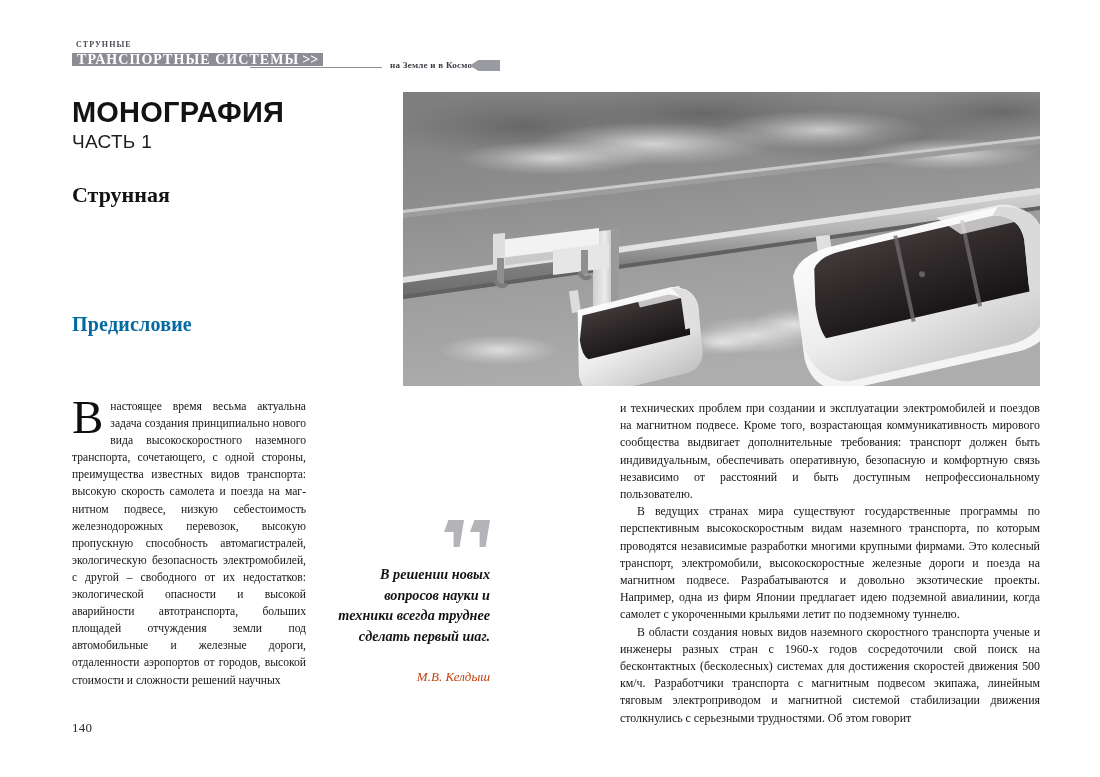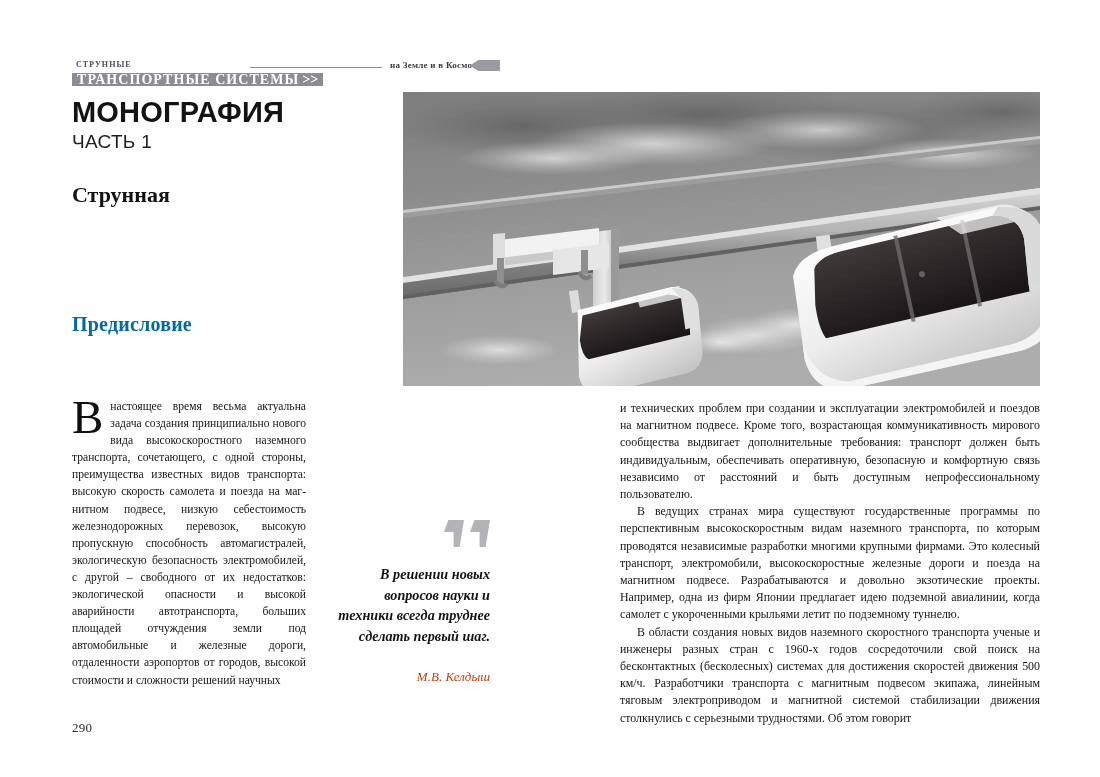--- a/index.html
+++ b/index.html
@@ -37,21 +37,20 @@
     top: 40px;
     height: 34px;
   }
   .runhead-left  { left: 72px;  width: 420px; }
 
   .runhead-brand {
     position: absolute;
     left: 0;
     top: 0;
     width: 175px;
-    margin-top: 20px;
   }
   .brand-top {
     font-family: "Liberation Serif", serif;
     font-size: 8px;
     font-weight: 700;
     letter-spacing: 1.05px;
     color: #4a4a52;
     line-height: 10px;
     padding-left: 4px;
   }
@@ -282,21 +281,21 @@
         <span>Струнная</span><br>
       </div>
     </div>
 
     <div class="section-head">Предисловие</div>
 
     <div class="col-left">
       <p><span class="dropcap">В</span><span>настоящее время весьма акту­альна задача создания принципиаль­но нового вида высокоскоростного наземного транспорта, сочетающего, с одной стороны, преимущества из­вестных видов транспорта: высокую скорость самолета и поезда на маг­нитном подвесе, низкую себестои­мость железнодорожных перевозок, высокую пропускную способность автомагистралей, экологическую бе­зопасность электромобилей, с дру­гой – свободного от их недостатков: экологической опасности и высокой аварийности автотранспорта, боль­ших площадей отчуждения земли под автомобильные и железные дороги, отдаленности аэропортов от городов, высокой стоимости и сложности решений научных</span></p>
     </div>
 
-    <div class="folio folio-left">290</div>
+    <div class="folio folio-left">140</div>
   </div>
 
   <div class="page page-right">
     
 
     
   </div>
 
   <div class="photo">
     <svg viewBox="0 0 637 294" preserveAspectRatio="none">

